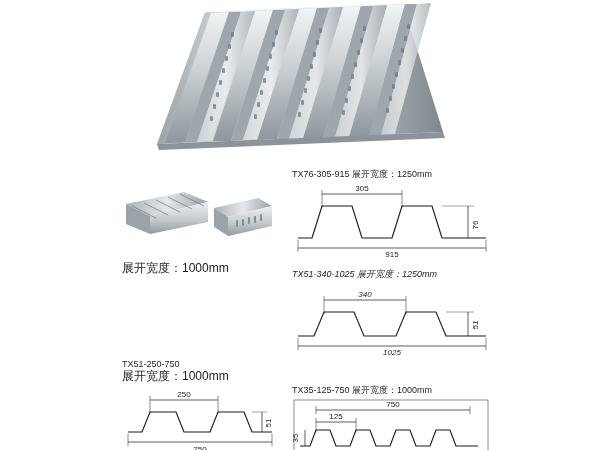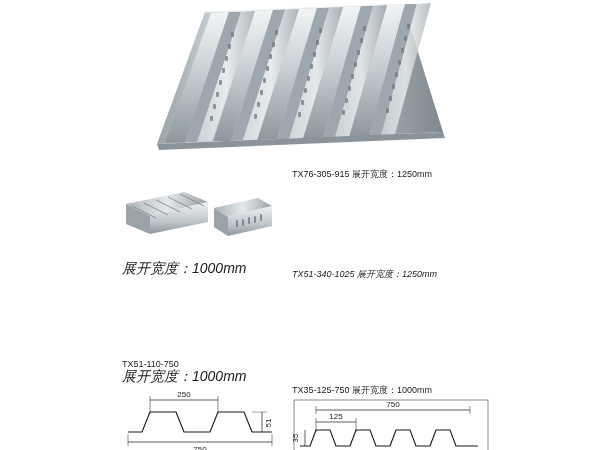--- a/index.html
+++ b/index.html
@@ -23,21 +23,21 @@
     position:absolute;left:122px;top:182px;width:155px;height:68px;
   }
   .photo2 svg{display:block;}
 
   
   .spec{position:absolute;}
   .spec .caption{
     font-size:9px;color:#1b1b1b;line-height:12px;white-space:nowrap;
   }
   .spec .caption2{
-    font-size:14px;color:#1b1b1b;line-height:12px;white-space:nowrap;font-style:italic;
+    font-size:12px;color:#1b1b1b;line-height:12px;white-space:nowrap;
   }
   .drawing{position:relative;}
   .drawing svg{display:block;}
 
   
   #spec-tx76-305-915{left:292px;top:168px;}
   #spec-tx76-344-688{left:122px;top:262px;}
   #spec-tx51-340-1025{left:292px;top:268px;font-style:italic;}
   #spec-tx51-250-750{left:122px;top:358px;}
   #spec-tx35-125-750{left:292px;top:384px;}
@@ -191,32 +191,71 @@
         <rect x="120" y="37" width="2" height="7" rx="1"></rect>
         <rect x="126" y="35" width="2" height="7" rx="1"></rect>
         <rect x="132" y="34" width="2" height="7" rx="1"></rect>
         <rect x="138" y="32" width="2" height="7" rx="1"></rect>
       </g>
     </svg>
   </div>
 
   <div class="spec" id="spec-tx76-305-915">
     <div class="caption">TX76-305-915  展开宽度：1250mm</div>
+    <div class="drawing">
+      <svg width="200" height="78" viewBox="0 0 200 78">
+
+        <polyline points="6,58 20,58 30,26 60,26 70,58 100,58 110,26 140,26 150,58 180,58 194,58" fill="none" stroke="#1b1b1b" stroke-width="1.1" stroke-linejoin="round"></polyline>
+
+        <line x1="30" y1="14" x2="110" y2="14" stroke="#1b1b1b" stroke-width="0.7"></line>
+        <line x1="30" y1="10" x2="30" y2="28" stroke="#1b1b1b" stroke-width="0.5"></line>
+        <line x1="110" y1="10" x2="110" y2="28" stroke="#1b1b1b" stroke-width="0.5"></line>
+        <text class="lbl" x="70" y="11" text-anchor="middle">305</text>
+
+        <line x1="176" y1="26" x2="176" y2="58" stroke="#1b1b1b" stroke-width="0.7"></line>
+        <text class="lblv" x="186" y="45" text-anchor="middle" transform="rotate(-90 186 45)">76</text>
+        <line x1="150" y1="26" x2="182" y2="26" stroke="#1b1b1b" stroke-width="0.4"></line>
+
+        <line x1="6" y1="68" x2="194" y2="68" stroke="#1b1b1b" stroke-width="0.7"></line>
+        <line x1="6" y1="60" x2="6" y2="72" stroke="#1b1b1b" stroke-width="0.5"></line>
+        <line x1="194" y1="60" x2="194" y2="72" stroke="#1b1b1b" stroke-width="0.5"></line>
+        <text class="lbl" x="100" y="77" text-anchor="middle">915</text>
+      </svg>
+    </div>
   </div>
 
   <div class="spec" id="spec-tx76-344-688">
     <div class="caption2">展开宽度：1000mm</div>
   </div>
 
   <div class="spec" id="spec-tx51-340-1025">
     <div class="caption">TX51-340-1025  展开宽度：1250mm</div>
+    <div class="drawing">
+      <svg width="200" height="76" viewBox="0 0 200 76">
+        <polyline points="6,56 22,56 32,32 62,32 72,56 104,56 114,32 144,32 154,56 186,56 194,56" fill="none" stroke="#1b1b1b" stroke-width="1.1" stroke-linejoin="round"></polyline>
+
+        <line x1="32" y1="20" x2="114" y2="20" stroke="#1b1b1b" stroke-width="0.7"></line>
+        <line x1="32" y1="16" x2="32" y2="34" stroke="#1b1b1b" stroke-width="0.5"></line>
+        <line x1="114" y1="16" x2="114" y2="34" stroke="#1b1b1b" stroke-width="0.5"></line>
+        <text class="lbl" x="73" y="17" text-anchor="middle">340</text>
+
+        <line x1="176" y1="32" x2="176" y2="56" stroke="#1b1b1b" stroke-width="0.7"></line>
+        <text class="lblv" x="186" y="45" text-anchor="middle" transform="rotate(-90 186 45)">51</text>
+        <line x1="154" y1="32" x2="182" y2="32" stroke="#1b1b1b" stroke-width="0.4"></line>
+
+        <line x1="6" y1="66" x2="194" y2="66" stroke="#1b1b1b" stroke-width="0.7"></line>
+        <line x1="6" y1="58" x2="6" y2="70" stroke="#1b1b1b" stroke-width="0.5"></line>
+        <line x1="194" y1="58" x2="194" y2="70" stroke="#1b1b1b" stroke-width="0.5"></line>
+        <text class="lbl" x="100" y="75" text-anchor="middle">1025</text>
+      </svg>
+    </div>
   </div>
 
   <div class="spec" id="spec-tx51-250-750">
-    <div class="caption">TX51-110-750</div>
+    <div class="caption">TX51-250-750</div>
     <div class="caption2">展开宽度：1000mm</div>
     <div class="drawing">
       <svg width="160" height="72" viewBox="0 0 160 72">
         <polyline points="6,50 20,50 28,30 54,30 62,50 88,50 96,30 122,30 130,50 150,50" fill="none" stroke="#1b1b1b" stroke-width="1.1" stroke-linejoin="round"></polyline>
 
         <line x1="28" y1="18" x2="96" y2="18" stroke="#1b1b1b" stroke-width="0.7"></line>
         <line x1="28" y1="14" x2="28" y2="32" stroke="#1b1b1b" stroke-width="0.5"></line>
         <line x1="96" y1="14" x2="96" y2="32" stroke="#1b1b1b" stroke-width="0.5"></line>
         <text class="lbl" x="62" y="15" text-anchor="middle">250</text>
 

